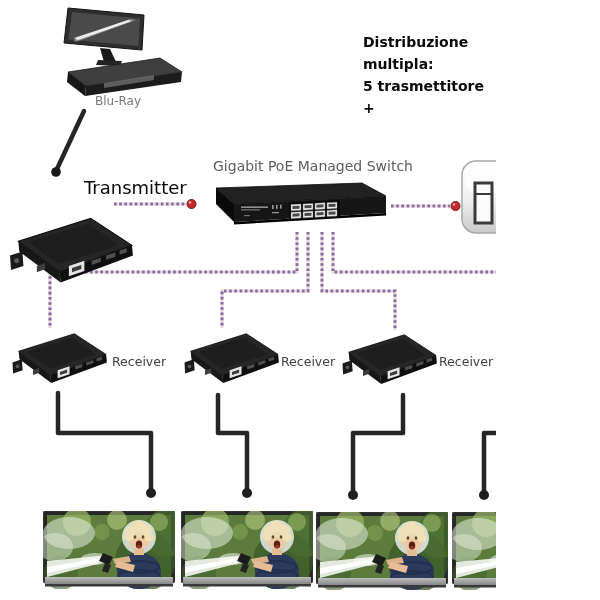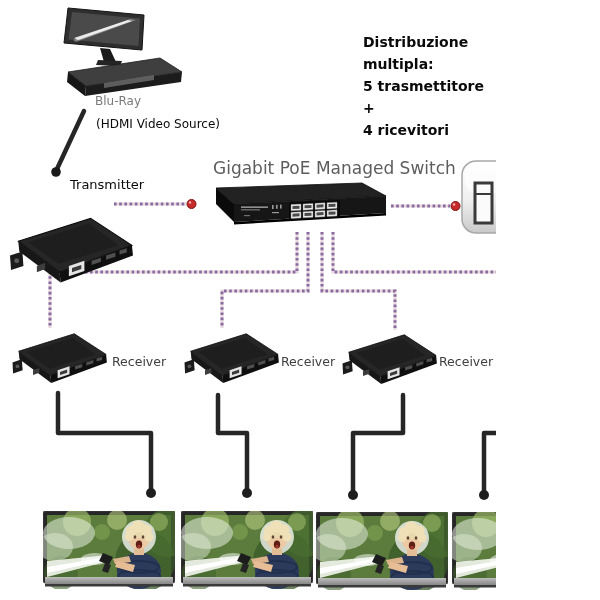--- a/index.html
+++ b/index.html
@@ -147,46 +147,44 @@
     </g>
     <g>
       <path class="ck" d="M540,396 V433 H484 V491"></path>
         <circle cx="484" cy="495" r="5" fill="#1e1e1e"></circle>
     </g>
   </svg>
 
   <div id="annotation">
     <div>Distribuzione multipla:</div>
     <div>5 trasmettitore +</div>
-    <div>4 ricevitori</div>
   </div>
 
   <svg class="abs dev" style="left:58px;top:2px" width="100" height="66" viewBox="0 0 100 66">
     <polygon points="10,6 86,13 84,48 6,41" fill="#2e2e2e" stroke="#141414" stroke-width="1"></polygon>
     <polygon points="14,10 82,16.5 80.5,44 10.5,37.5" fill="#4a4a4a"></polygon>
     <polygon points="15,38 72,17 78,18 18,40" fill="#ffffff" opacity="0.35"></polygon>
     <polygon points="16,36 70,18 74,19 20,38" fill="#ffffff" opacity="0.85"></polygon>
     <polygon points="42,46 52,47 58,60 46,60" fill="#1a1a1a"></polygon>
     <polygon points="40,58 64,59 62,64 38,63" fill="#242424"></polygon>
   </svg>
   <svg class="abs dev" style="left:64px;top:56px" width="120" height="42" viewBox="0 0 120 42">
     <polygon points="4,16 96,2 118,16 22,30" fill="#3f3f3f" stroke="#1a1a1a" stroke-width="0.8"></polygon>
     <polygon points="22,30 118,16 117,26 21,40" fill="#1c1c1c"></polygon>
     <polygon points="4,16 22,30 21,40 3,26" fill="#161616"></polygon>
     <polygon points="40,27 90,19 90,24 40,32" fill="#6e6e6e" opacity="0.8"></polygon>
   </svg>
   <div class="lbl lbl-gray" style="left:95px;top:95px;font-size:12px">Blu-Ray</div>
-  <div class="lbl lbl-black" style="left:96px;top:118px;font-size:12px">(HDMI Video Source)</div>
-
-  <div class="lbl lbl-black" style="left:70px;top:178px;font-size:13px">Transmitter</div>
+
+  <div class="lbl lbl-black" style="left:84px;top:178px;font-size:18px">Transmitter</div>
   <svg class="abs dev" style="left:10px;top:212px" width="124" height="81" viewBox="0 0 120 78">
       <use href="#extbox"></use>
     </svg>
 
-  <div class="lbl lbl-dim" style="left:213px;top:159px;font-size:17px">Gigabit PoE Managed Switch</div>
+  <div class="lbl lbl-dim" style="left:213px;top:159px;font-size:14px">Gigabit PoE Managed Switch</div>
   <svg class="abs dev" style="left:204px;top:182px" width="185" height="46" viewBox="0 0 185 46">
     <polygon points="12,6 158,1 182,14 30,22" fill="#222222" stroke="#0b0b0b" stroke-width="0.8"></polygon>
     <polygon points="12,6 30,22 30,40 12,22" fill="#0a0a0a"></polygon>
     <polygon points="30,22 182,14 182,31 30,40" fill="#161616"></polygon>
     <polygon points="30,40 182,31 182,33.5 30,42.5" fill="#000000"></polygon>
     <g fill="#c8c8c8">
       <rect x="37" y="24.5" width="27" height="1.3" opacity="0.85"></rect>
       <rect x="37" y="27.3" width="19" height="1.1" opacity="0.6"></rect>
       <rect x="40" y="33" width="6" height="1.2" opacity="0.5"></rect>
     </g>

